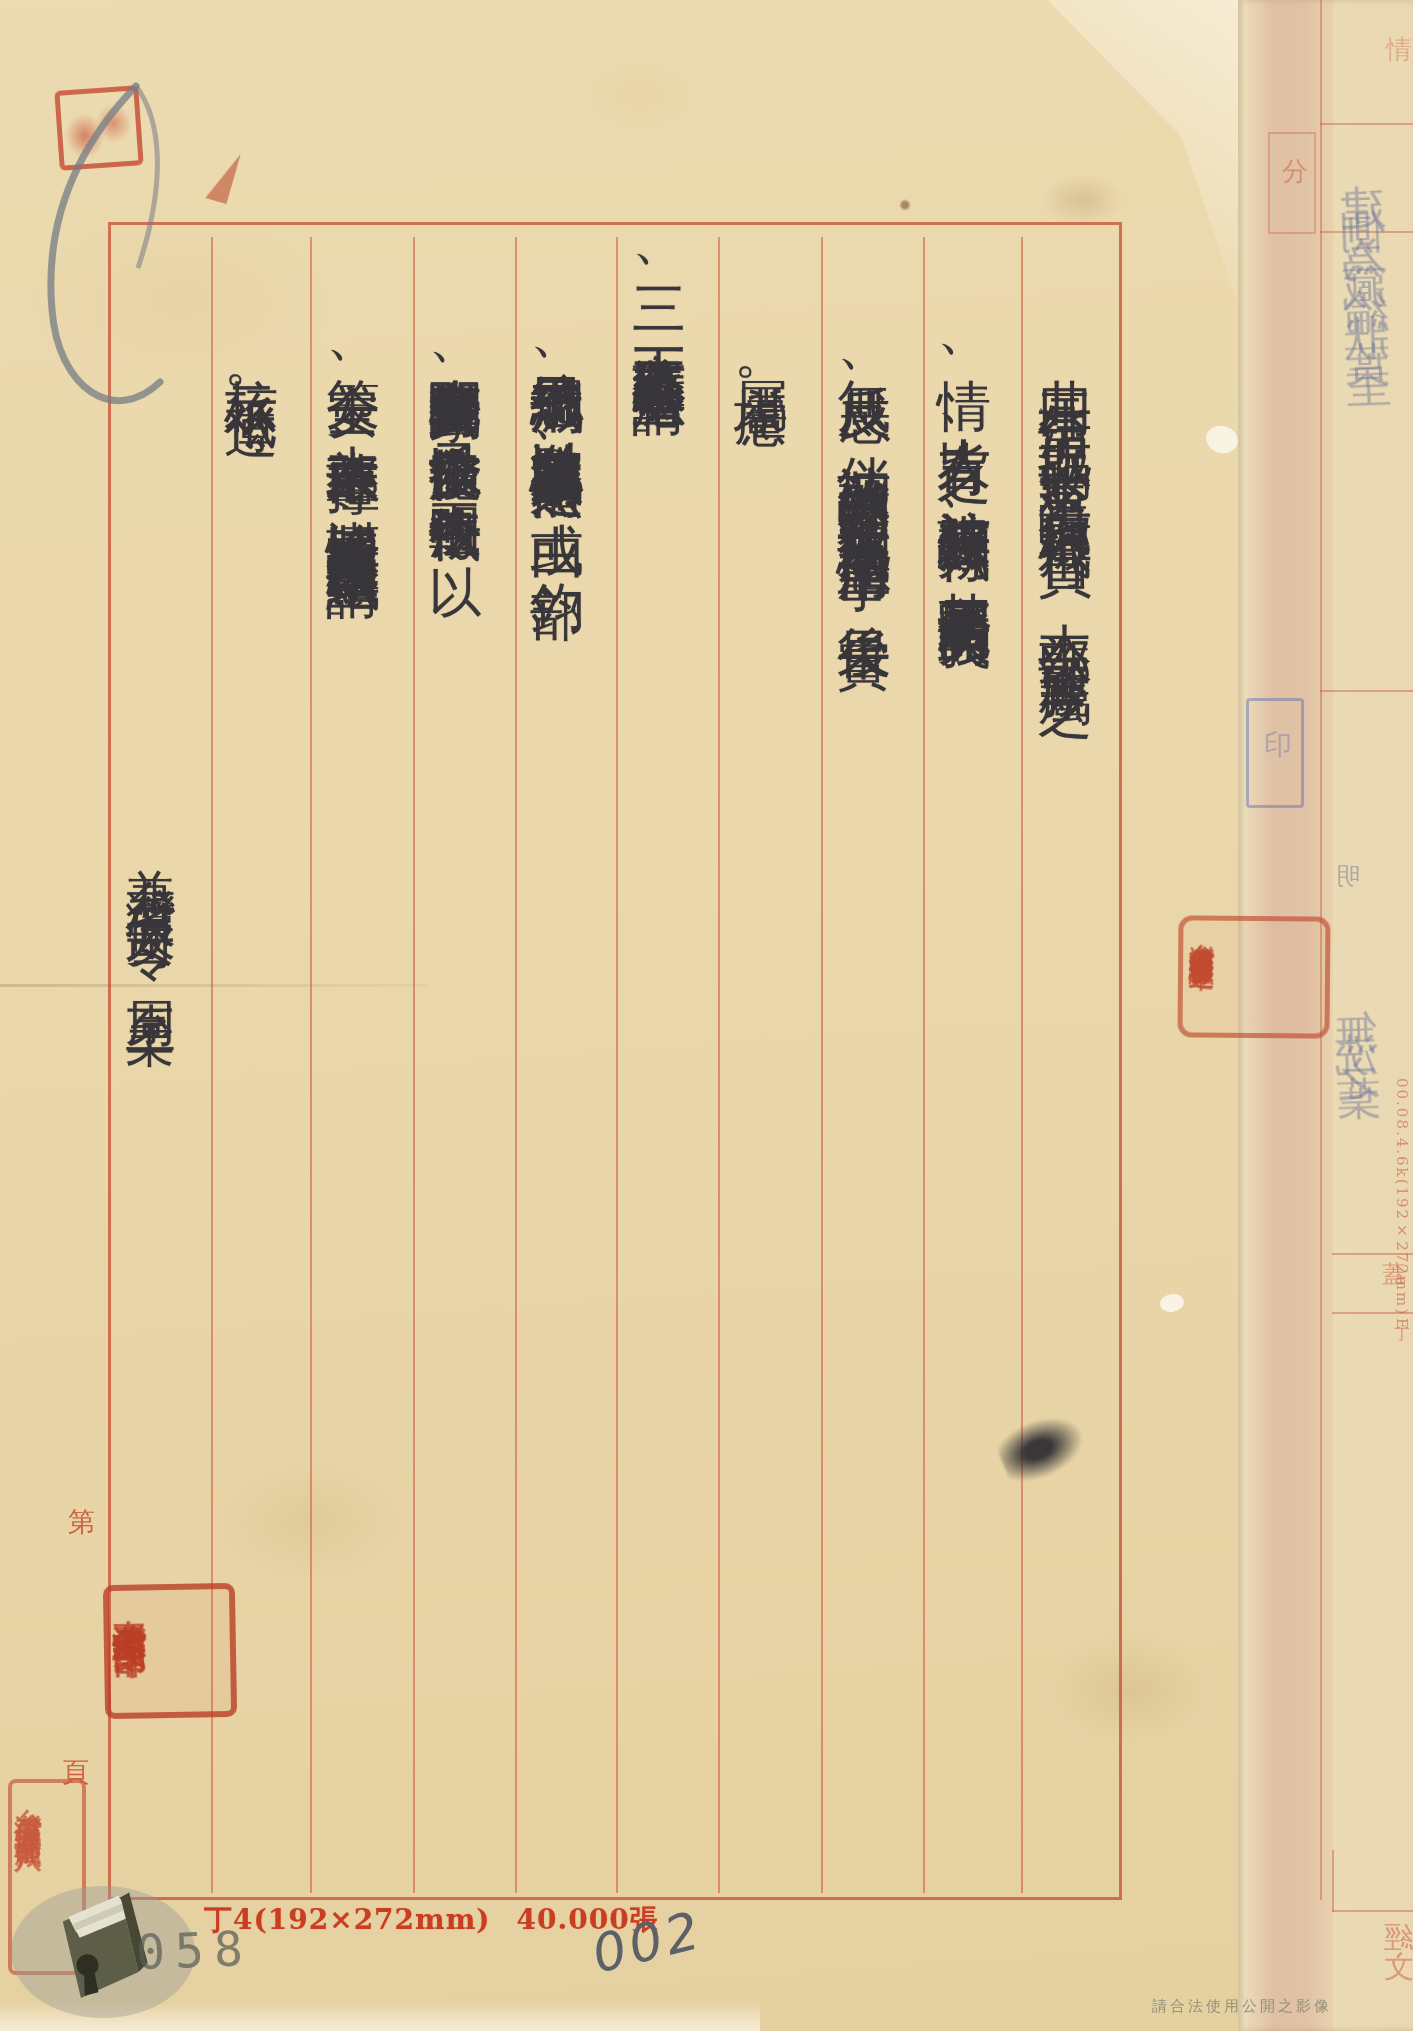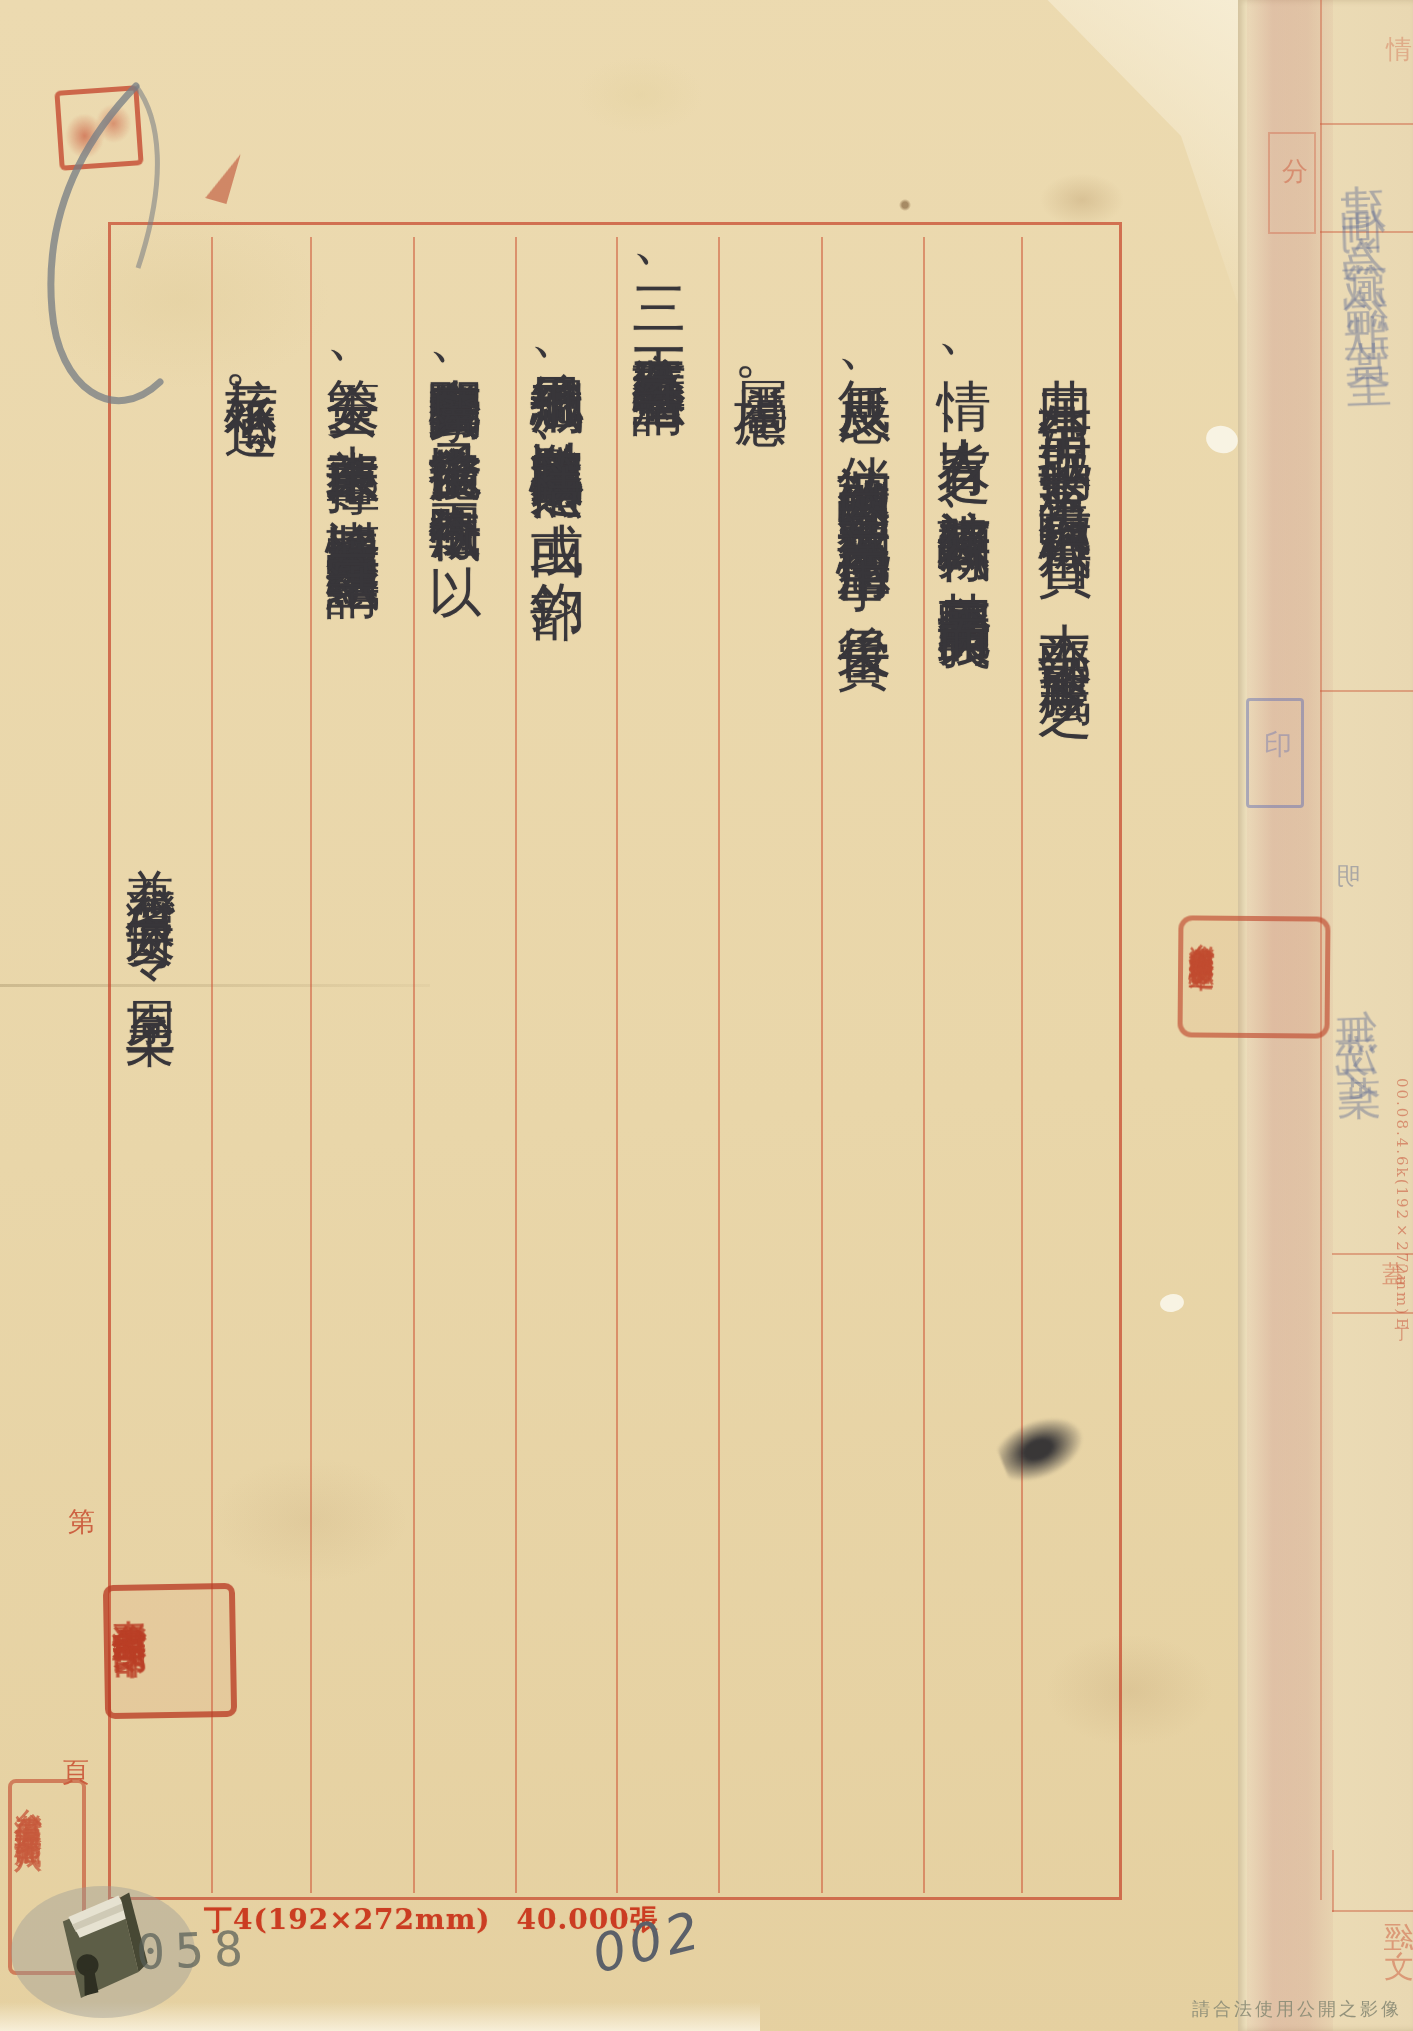--- a/index.html
+++ b/index.html
@@ -117,21 +117,21 @@
     position:absolute;left:136px;top:1922px;font-size:48px;
     font-family:"DejaVu Sans Mono","Liberation Mono",monospace;
     color:rgba(88,94,88,.72);letter-spacing:10px;transform:rotate(-2deg);
   }
   .num-hand{
     position:absolute;left:592px;top:1912px;font-size:52px;font-style:italic;
     font-family:"DejaVu Sans","Liberation Sans",sans-serif;
     color:#5b6069;transform:rotate(-14deg);letter-spacing:4px;
   }
   .notice{
-    position:absolute;left:1192px;top:1997px;font-size:18px;
+    position:absolute;left:1152px;top:1997px;font-size:15px;
     color:rgba(142,142,120,.95);letter-spacing:3px;white-space:nowrap;
   }
   
   .page-under{
     position:absolute;left:1238px;top:0;width:175px;height:2031px;
     background:linear-gradient(90deg,#efe2bf 0%,#ecdcb6 30%,#e9d8b2 100%);
     box-shadow:inset 4px 0 6px rgba(120,90,50,.25);
   }
   .bind-strip{
     position:absolute;left:1247px;top:0;width:86px;height:2031px;

